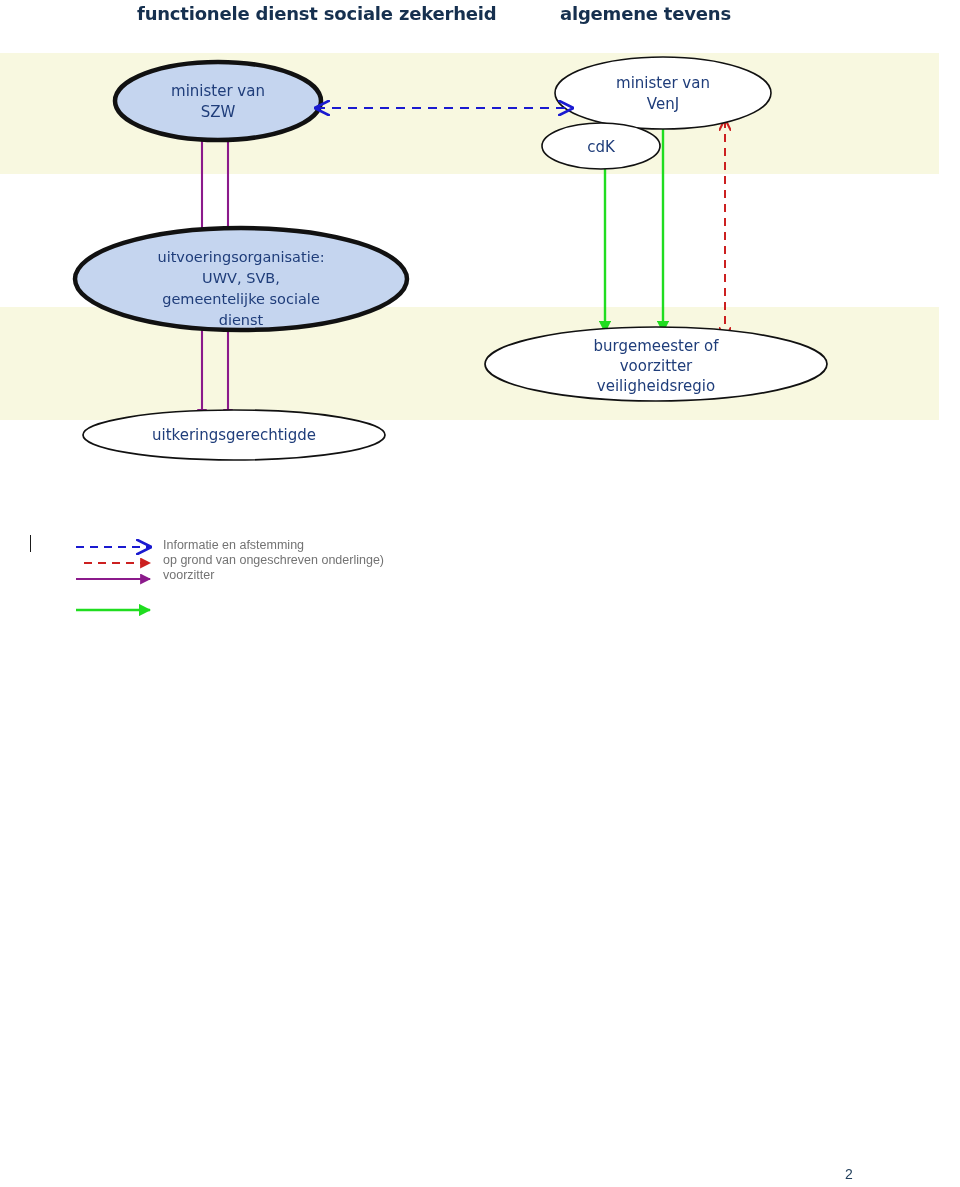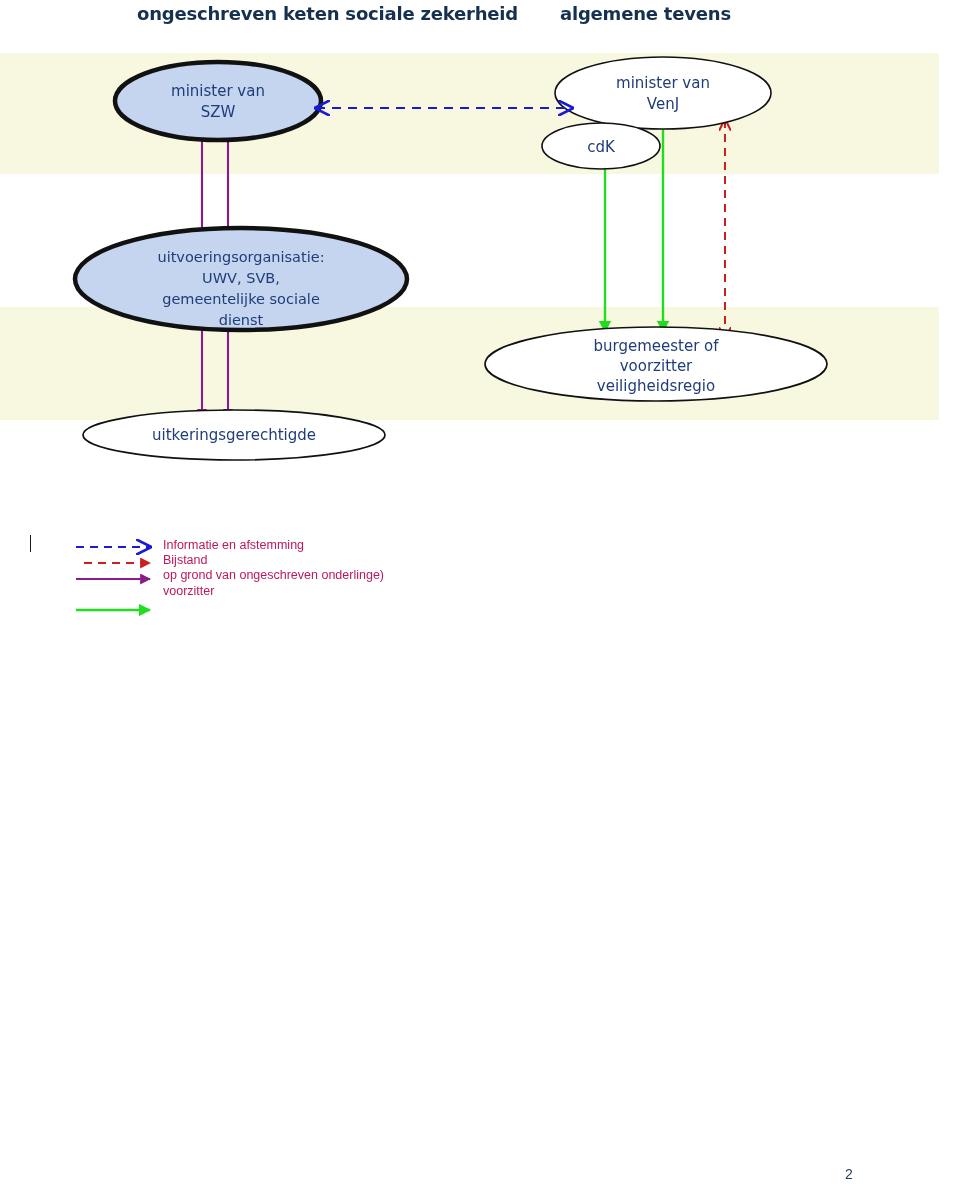--- a/index.html
+++ b/index.html
@@ -52,21 +52,21 @@
   .node-label.small { font-size: 14.5px; }
   #legend-block {
     position: absolute;
     left: 163px;
     top: 538px;
     width: 320px;
   }
   #legend-block div {
     font-family: "Liberation Sans", sans-serif;
     font-size: 12.5px;
-    color: #be185d;
+    color: #737373;
     line-height: 15.2px;
     white-space: nowrap;
   }
   #caret {
     position: absolute;
     left: 30px;
     top: 535px;
     width: 1px;
     height: 17px;
     background: #1a1a1a;
@@ -81,21 +81,21 @@
   }
 </style>
 </head>
 <body>
 
 <div id="page">
 
   <div class="band" id="band-1"></div>
   <div class="band" id="band-2"></div>
 
-  <div class="heading" id="heading-functionele">ongeschreven keten sociale zekerheid</div>
+  <div class="heading" id="heading-functionele">functionele dienst sociale zekerheid</div>
   <div class="heading" id="heading-algemene">algemene tevens</div>
 
   <svg id="diagram" viewBox="0 0 960 700">
     <defs>
       <marker id="mk-purple" viewBox="0 0 10 10" refX="9" refY="5" markerWidth="5" markerHeight="5" orient="auto-start-reverse">
         <path d="M 0 0 L 10 5 L 0 10 z" fill="#8b1a8b"></path>
       </marker>
       <marker id="mk-green" viewBox="0 0 10 10" refX="9" refY="5" markerWidth="5.2" markerHeight="5.2" orient="auto-start-reverse">
         <path d="M 0 0 L 10 5 L 0 10 z" fill="#20dd20"></path>
       </marker>
@@ -169,20 +169,19 @@
       <line x1="84" y1="563" x2="150" y2="563" stroke="#cc2020" stroke-width="2.2" stroke-dasharray="8,6" marker-end="url(#mk-red-solid)"></line>
       <line x1="76" y1="579" x2="150" y2="579" stroke="#8b1a8b" stroke-width="2.2" marker-end="url(#mk-purple)"></line>
       <line x1="76" y1="610" x2="150" y2="610" stroke="#20dd20" stroke-width="2.4" marker-end="url(#mk-green)"></line>
     </g>
   </svg>
 
   <div id="caret"></div>
 
   <div id="legend-block">
     <div>Informatie en afstemming</div>
-    <div>Bijstand</div>
     <div>op grond van ongeschreven onderlinge)</div>
     <div>voorzitter</div>
   </div>
 
   <div id="page-number">2</div>
 
 </div>
 
 </body></html>

